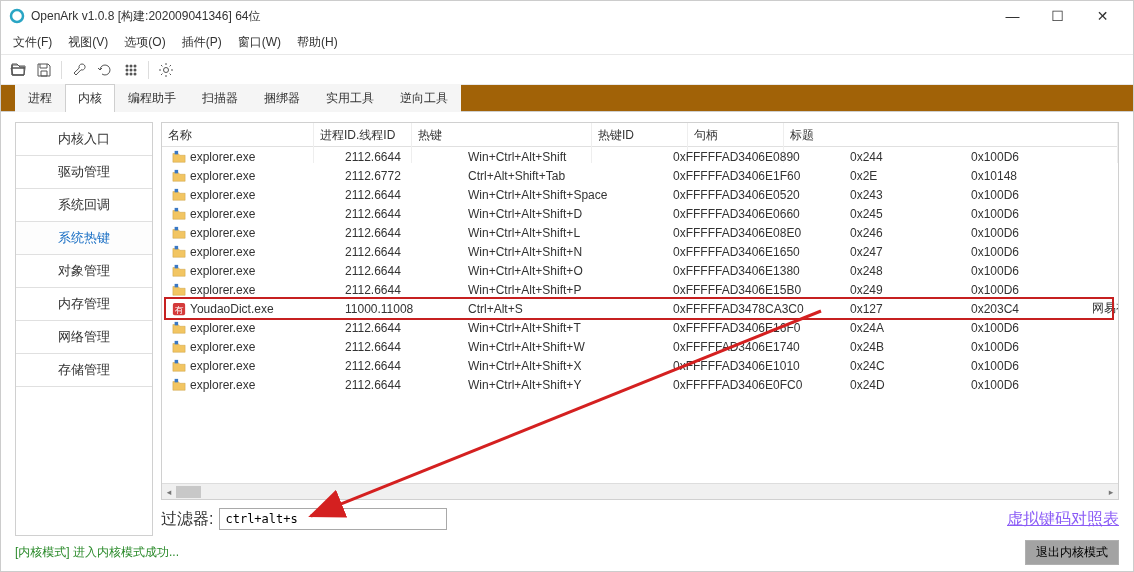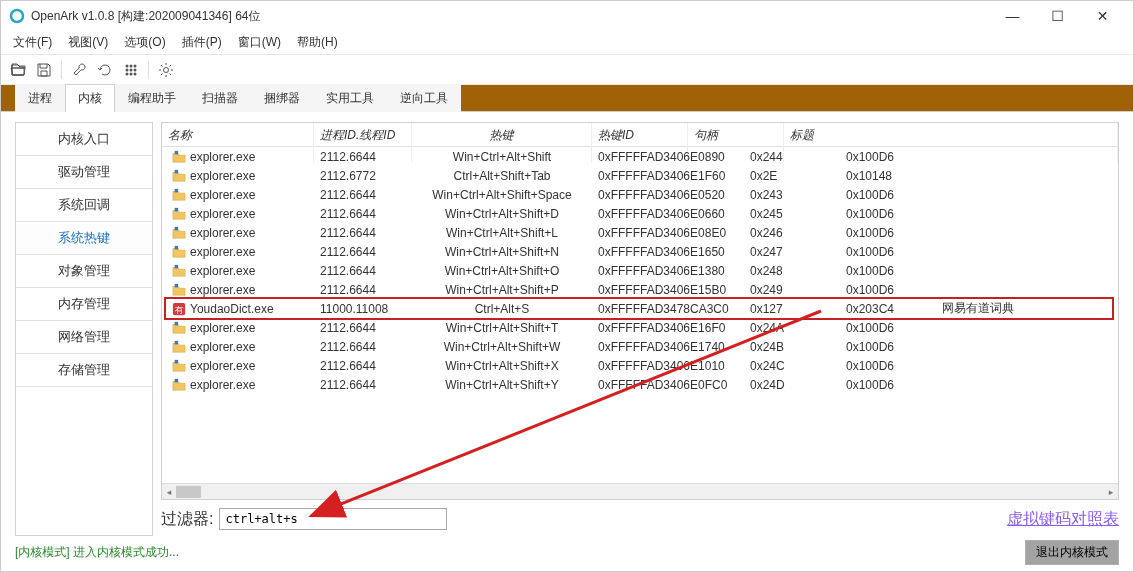--- a/index.html
+++ b/index.html
@@ -18,30 +18,30 @@
 .tabs { display: flex; border-bottom: 1px solid #cfcfcf; padding-left: 14px; background: #a16207; height: 27px; align-items: flex-end; }
 .tab { padding: 5px 12px; font-size: 12px; border: 1px solid transparent; border-bottom: none; background: #f5f5f5; position: relative; top: 1px; }
 .tab.active { background: #fff; border-color: #cfcfcf; }
 .main-area { flex: 1; display: flex; padding: 10px 14px 0 14px; overflow: hidden; }
 .sidebar { width: 138px; display: flex; flex-direction: column; border: 1px solid #d0d0d0; }
 .sidebar-item { padding: 7px 0; text-align: center; font-size: 13px; border-bottom: 1px solid #e0e0e0; }
 .sidebar-item.active { color: #1a6fc4; background: #fdfdfd; font-weight: 500; }
 .content { flex: 1; display: flex; flex-direction: column; margin-left: 8px; overflow: hidden; }
 .table-wrap { flex: 1; border: 1px solid #d0d0d0; overflow: hidden; position: relative; }
 .table-header { display: flex; background: #fff; border-bottom: 1px solid #e0e0e0; font-size: 12px; height: 24px; align-items: center; }
-.table-header > div { padding: 16px 6px; border-right: 1px solid #eee; line-height: 24px; font-style: italic; }
+.table-header > div { padding: 16px 6px; border-right: 1px solid #eee; line-height: 24px; }
 .col-name { width: 152px; }
 .col-pid { width: 98px; }
-.col-hotkey { width: 180px; text-align: center; }
+.col-hotkey { width: 180px; }
 .col-addr { width: 152px; }
 .col-id { width: 96px; }
 .col-handle { width: 96px; }
 .col-title { flex: 1; }
 .table-body { overflow: auto; height: calc(100% - 24px - 16px); }
-.row { display: flex; height: 19px; align-items: center; font-size: 12px; }
+.row { display: flex; height: 19px; align-items: center; font-size: 12px; gap: 25px; }
 .row > div { padding: 0 6px; white-space: nowrap; overflow: hidden; }
 .row .col-name { display: flex; align-items: center; gap: 4px; padding-left: 10px; }
 .file-icon { width: 14px; height: 14px; flex-shrink: 0; }
 .highlight-box { position: absolute; border: 2px solid #c62020; pointer-events: none; }
 .hscroll { height: 16px; background: #f0f0f0; border-top: 1px solid #ddd; position: relative; }
 .hscroll-thumb { position: absolute; left: 14px; top: 2px; height: 12px; width: 25px; background: #c8c8c8; }
 .hscroll-arrow { position: absolute; top: 0; width: 14px; height: 16px; display:flex; align-items:center; justify-content:center; font-size:9px; color:#777;}
 .filter-row { display: flex; align-items: center; padding: 8px 0 6px 0; gap: 6px; }
 .filter-label { font-size: 16px; }
 .filter-input { width: 228px; height: 22px; border: 1px solid #a9a9a9; padding: 0 5px; font-family: monospace; font-size: 12px; }

